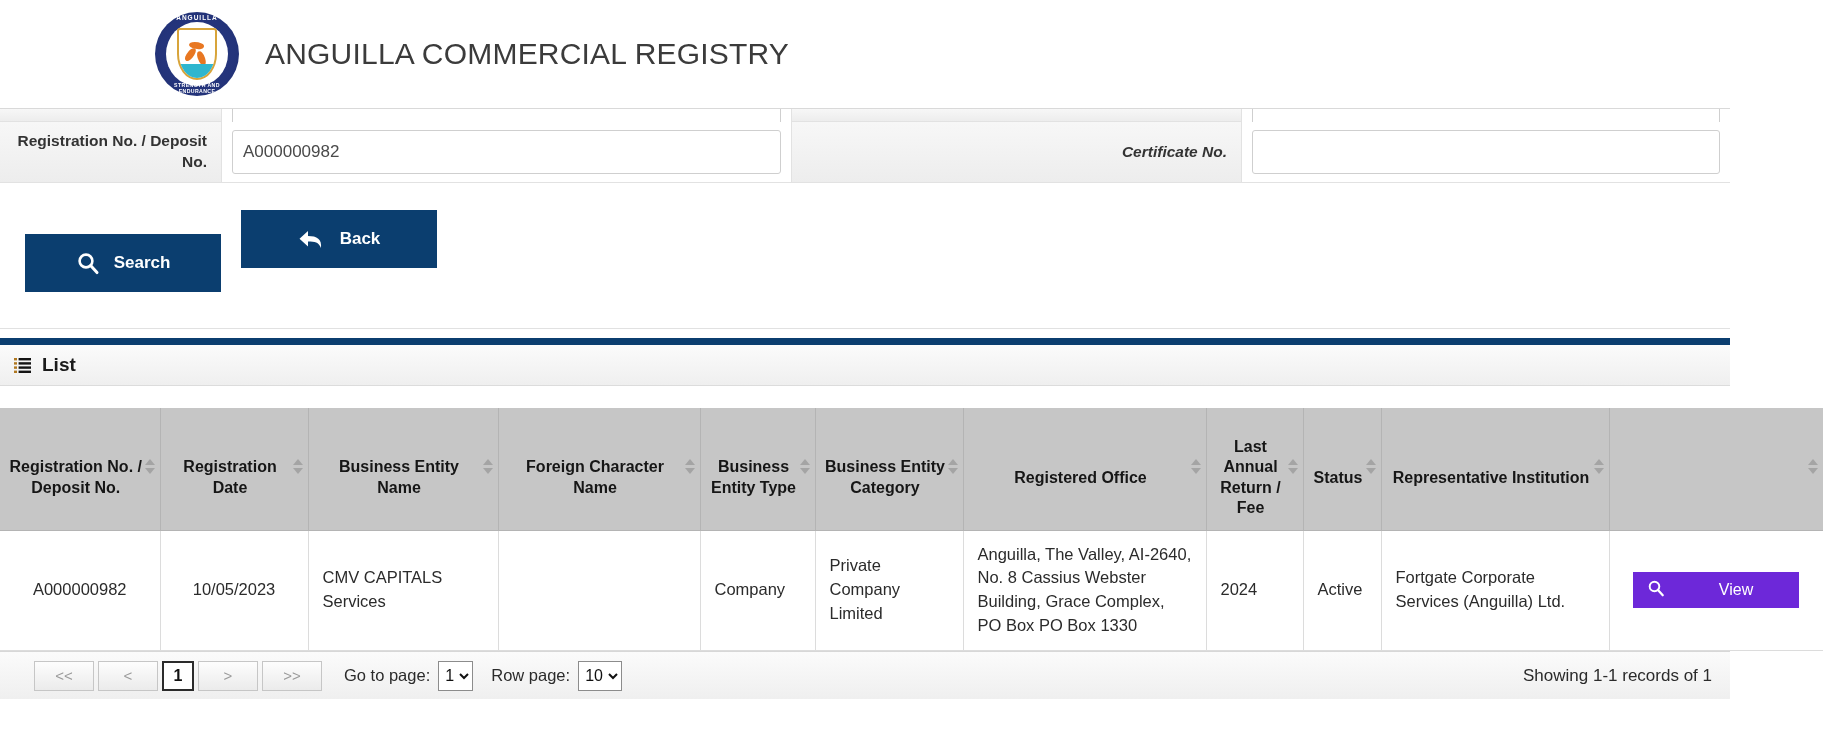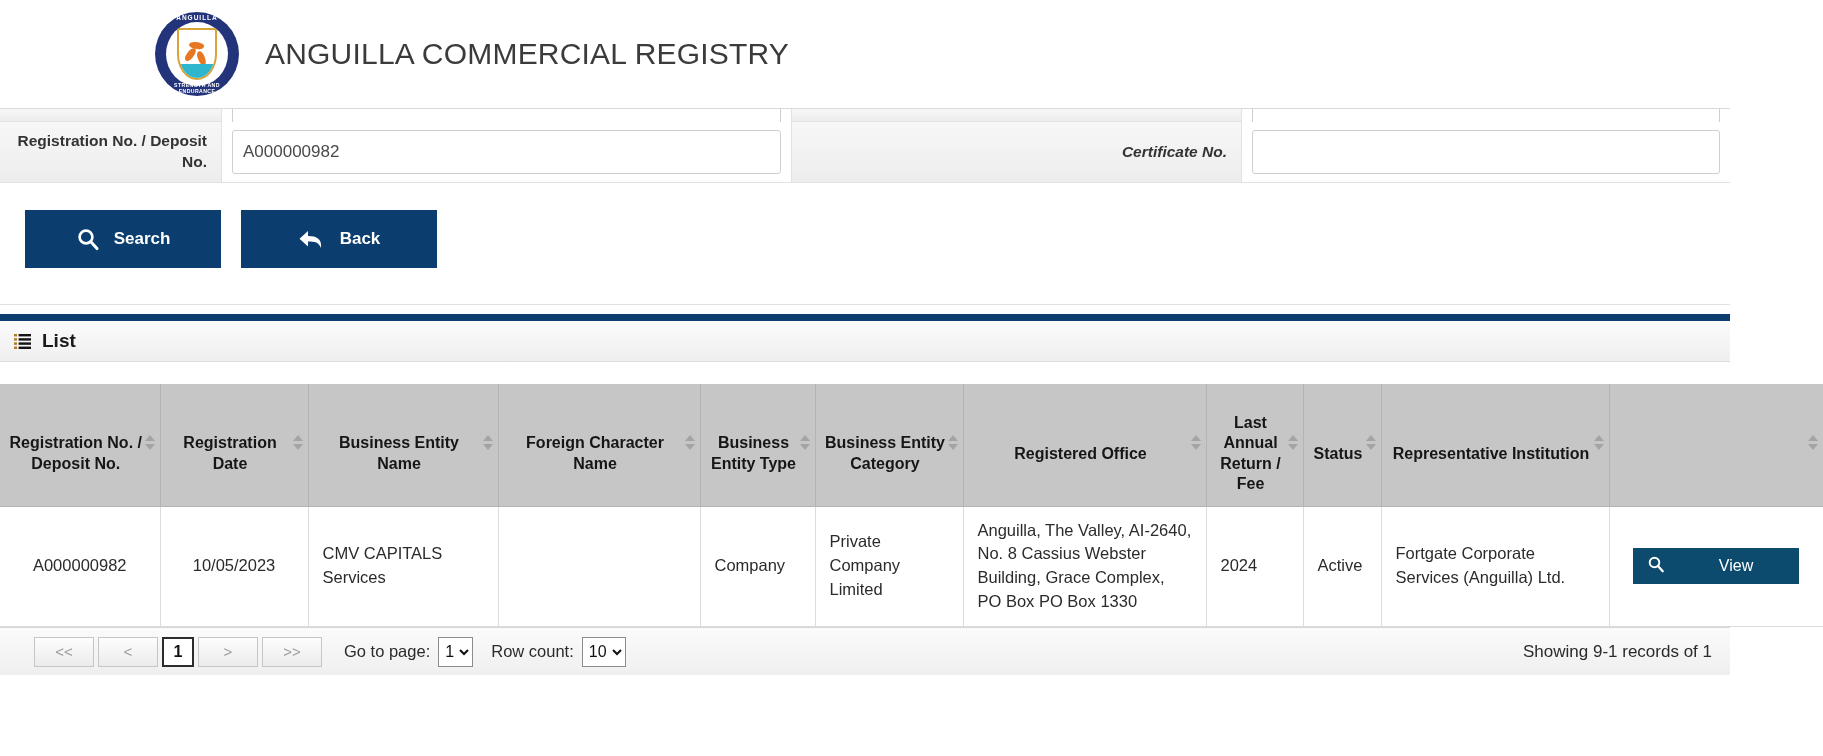--- a/index.html
+++ b/index.html
@@ -164,21 +164,21 @@
     display: inline-flex;
     align-items: center;
     justify-content: center;
     gap: 14px;
     font-size: 17px;
     font-weight: bold;
     cursor: pointer;
     font-family: "Liberation Sans", sans-serif;
     padding: 0 22px;
   }
-  .btn.search { width: 196px; }
+  .btn.search { width: 196px; margin-top: 24px; }
   .btn.clear  { width: 196px; }
   .btn.back   { width: 196px; align-items: center; }
   .btn svg { display: block; }
 
   .rule {
     height: 1px;
     background: #e1e1e1;
     margin-top: 4px;
   }
 
@@ -251,21 +251,21 @@
     vertical-align: middle;
     padding: 12px 14px;
     border-right: 1px solid #dcdcdc;
     border-bottom: 1px solid #dcdcdc;
     line-height: 1.45;
     height: 118px;
   }
   td.center { text-align: center; }
   td.act { text-align: center; padding: 6px 8px; }
   .view-btn {
-    background: #0c4a6e;
+    background: #6d28d9;
     color: #ffffff;
     border: none;
     width: 166px;
     height: 36px;
     font-size: 16px;
     display: inline-flex;
     align-items: center;
     gap: 22px;
     padding: 0 14px;
     cursor: pointer;
@@ -551,22 +551,22 @@
     <button class="pg-btn">&lt;</button>
     <span class="pg-cur">1</span>
     <button class="pg-btn">&gt;</button>
     <button class="pg-btn">&gt;&gt;</button>
 
     <span class="pg-text">Go to page:</span>
     <select class="pg-sel">
       <option>1</option>
     </select>
 
-    <span class="pg-text">Row count:</span>
+    <span class="pg-text">Row page:</span>
     <select class="pg-sel">
       <option>10</option>
     </select>
 
     <span class="pg-spacer"></span>
-    <span class="pg-count">Showing 9-1 records of 1</span>
+    <span class="pg-count">Showing 1-1 records of 1</span>
   </div>
 
 </div>
 
 </body></html>

